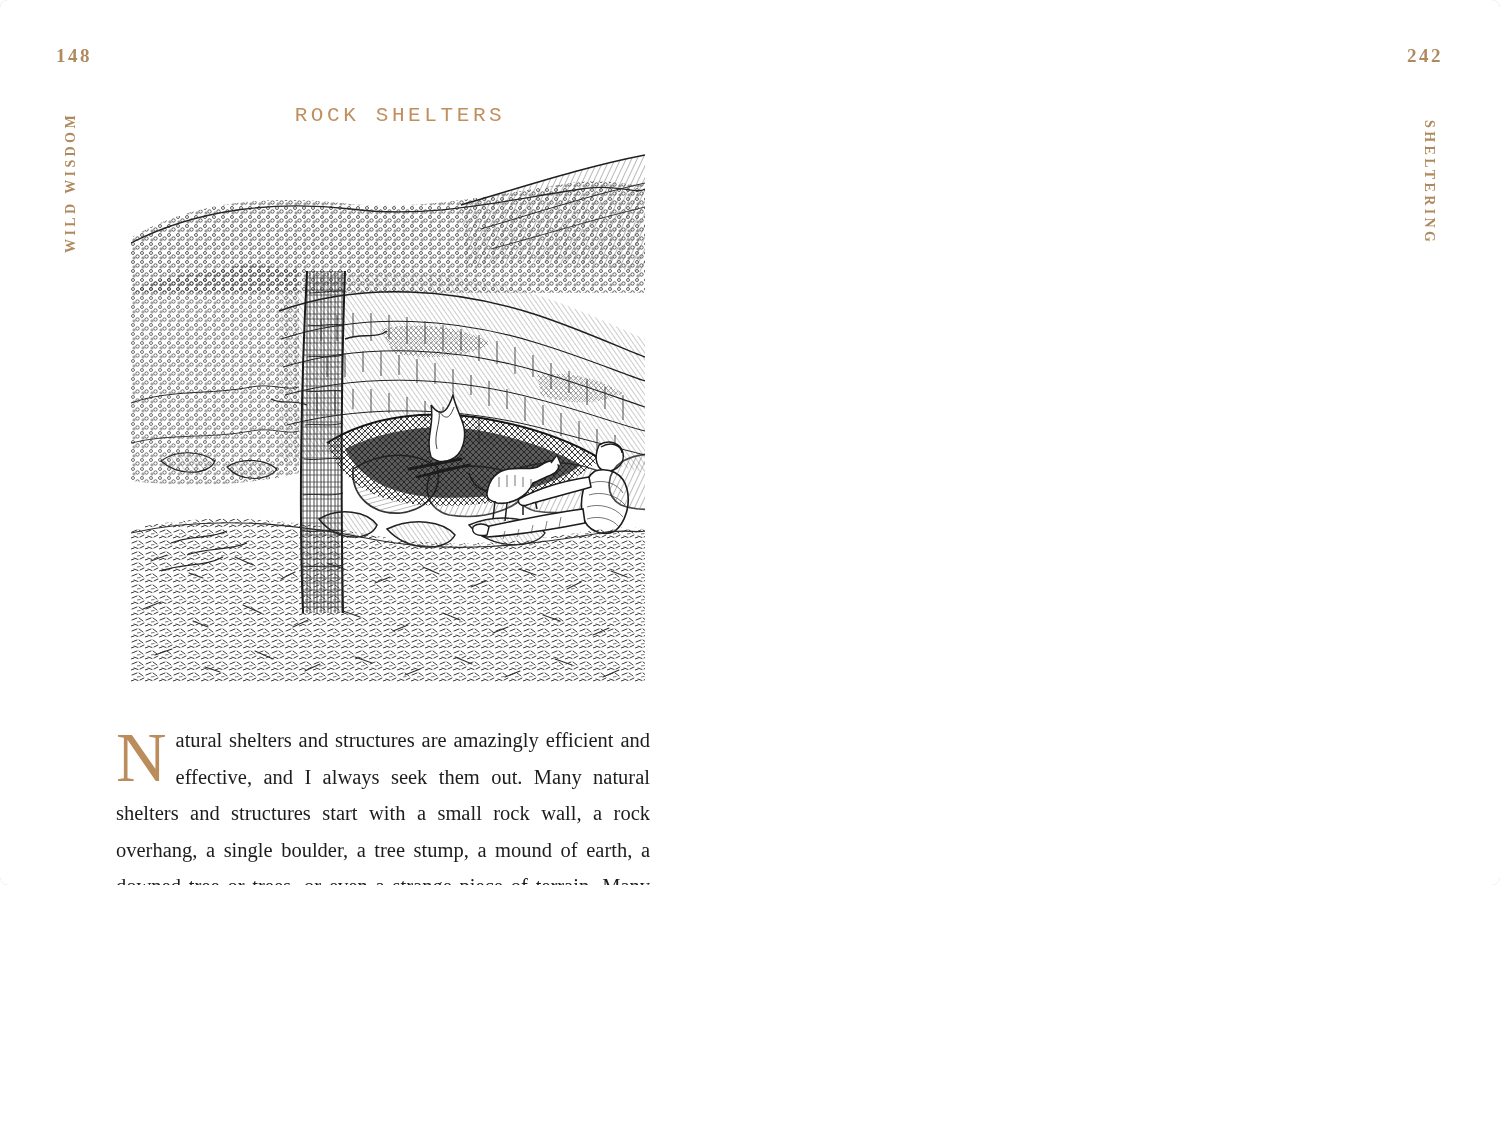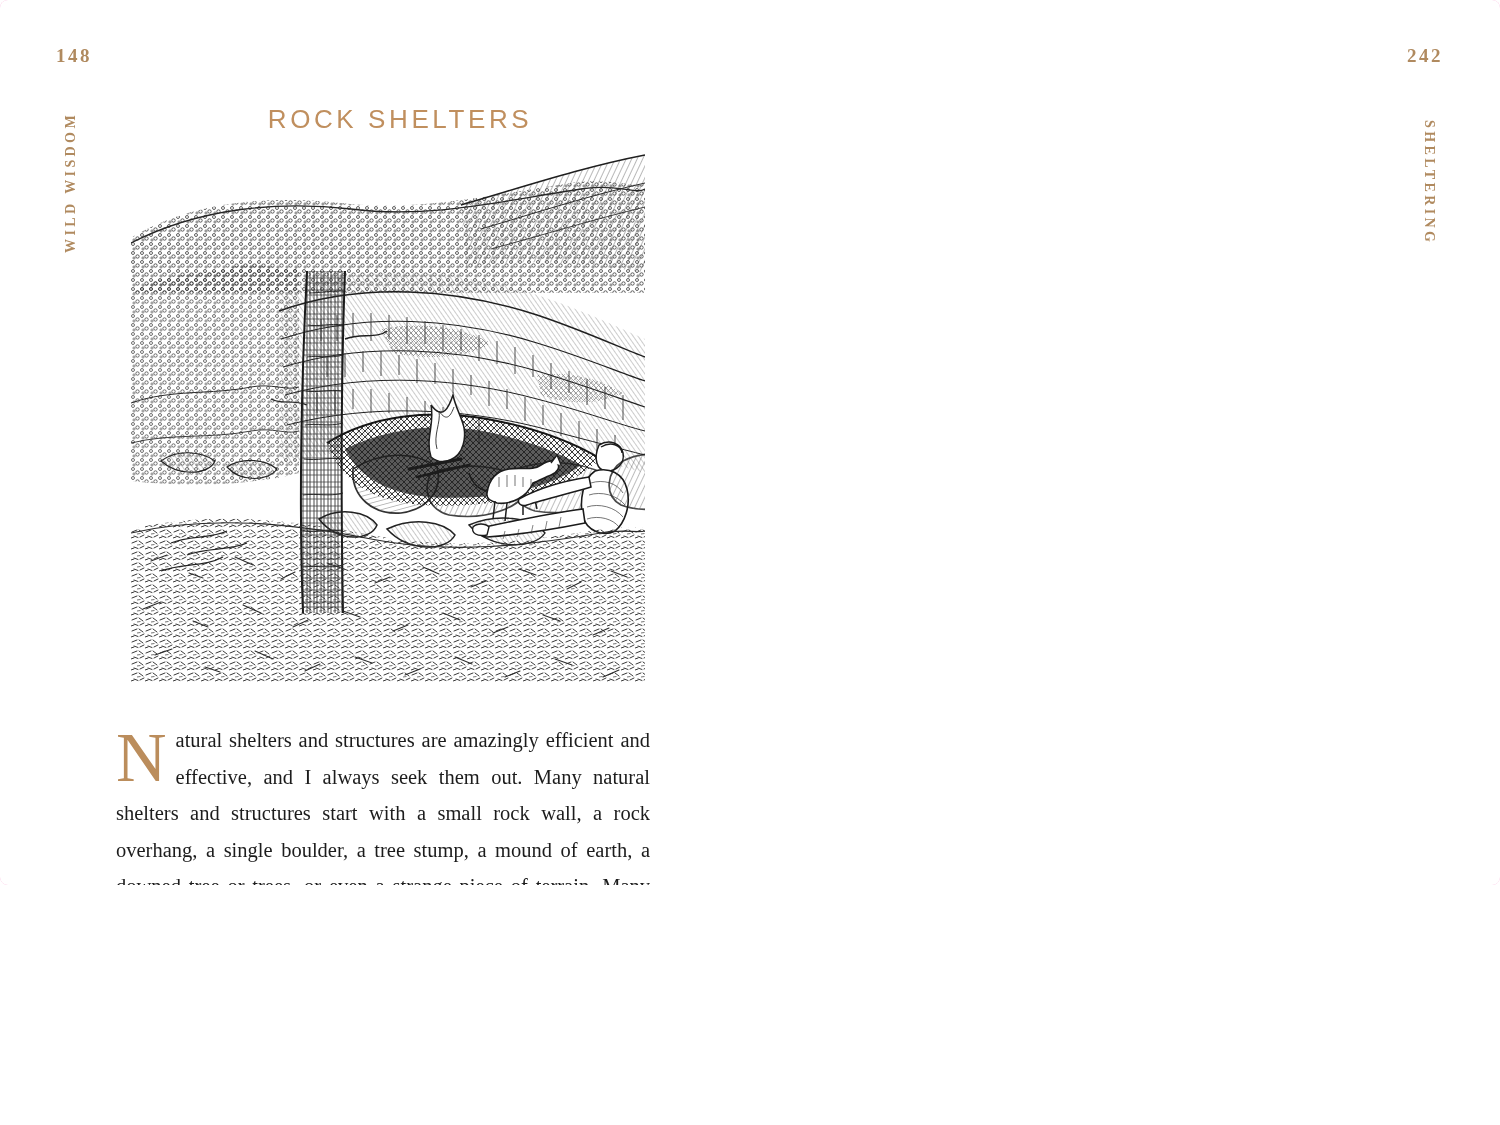--- a/index.html
+++ b/index.html
@@ -68,22 +68,22 @@
     writing-mode: vertical-rl;
   }
 
   
   .chapter-title {
     position: absolute;
     left: 135px;
     top: 104px;
     width: 530px;
     text-align: center;
-    font-family: Liberation Sans, sans-serif;
-    font-size: 26px;
+    font-family: Liberation Mono, monospace;
+    font-size: 21px;
     font-weight: 400;
     letter-spacing: 3.6px;
     color: #c08f5e;
   }
 
   
   .illo {
     position: absolute;
     background: #ffffff;
   }

